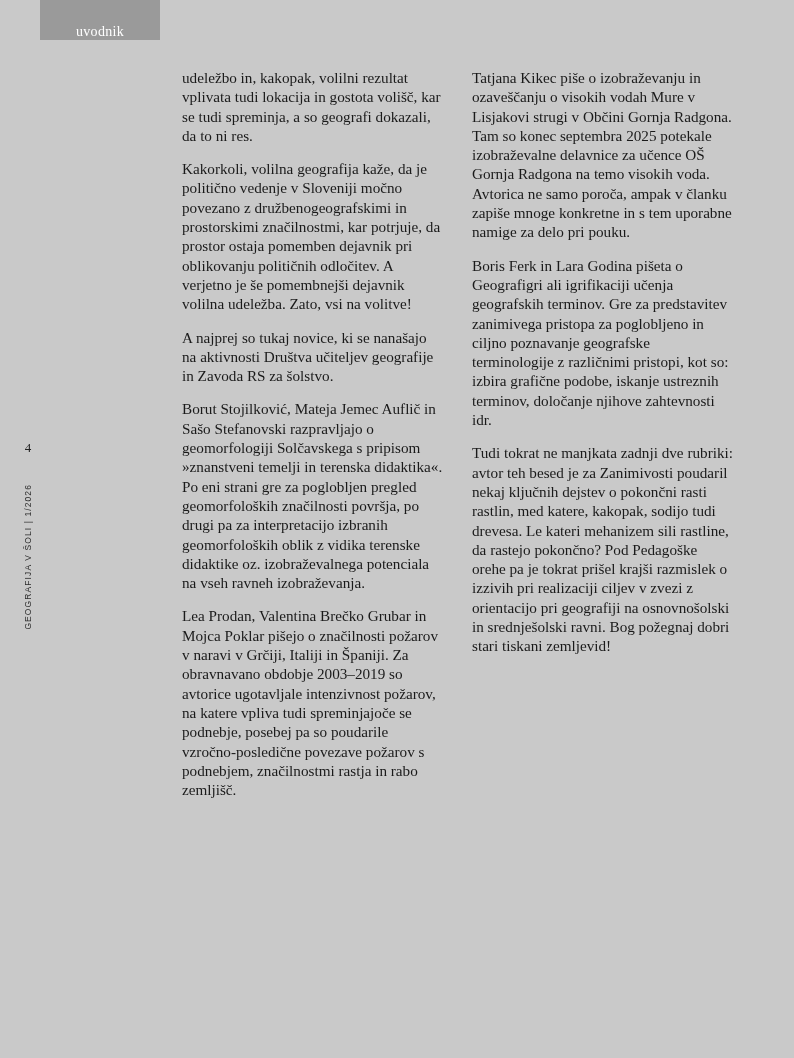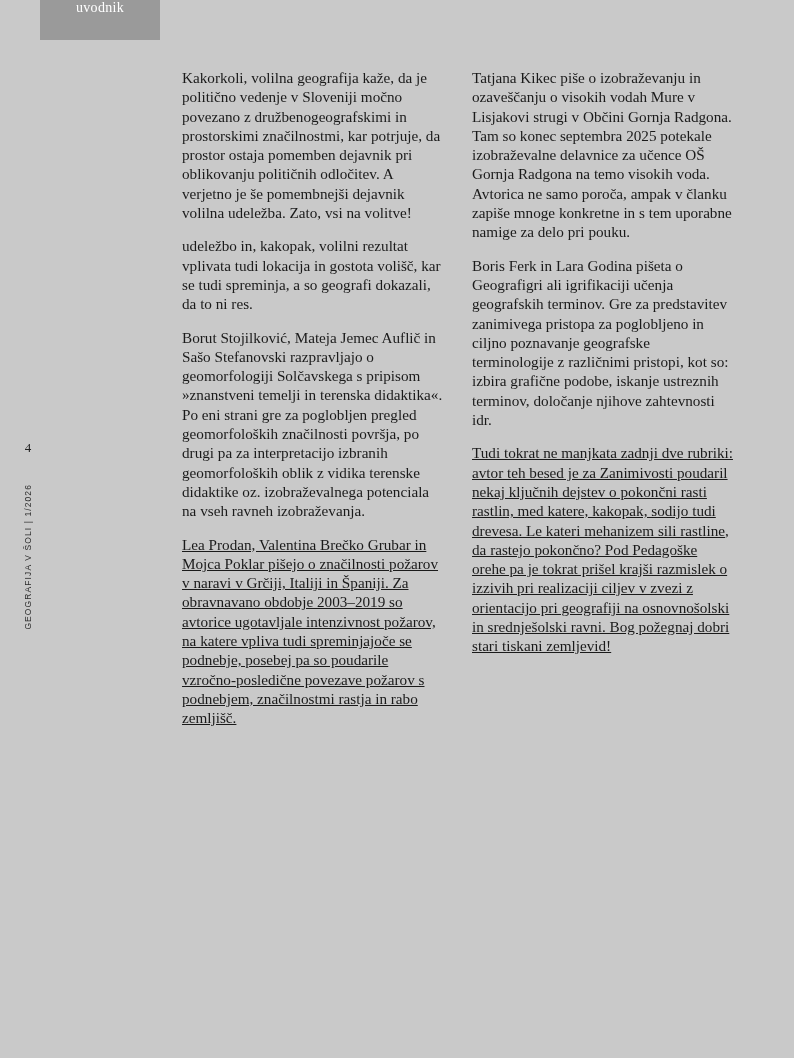--- a/index.html
+++ b/index.html
@@ -18,21 +18,21 @@
 
   
   .header-tab {
     position: absolute;
     left: 40px;
     top: 0;
     width: 120px;
     height: 40px;
     background: #9a9a9a;
     display: flex;
-    align-items: flex-start;
+    align-items: flex-end;
     justify-content: center;
   }
   .header-tab-label {
     font-family: "Liberation Serif", serif;
     font-size: 14px;
     color: #ffffff;
     letter-spacing: 0.3px;
   }
 
   
@@ -76,43 +76,43 @@
   }
   .col p {
     margin: 0 0 14px 0;
     font-size: 15.2px;
     line-height: 1.27;
     text-align: left;
     hyphens: none;
   }
   .col p:last-child {
     margin-bottom: 16px;
-    text-decoration: underline;
   }
   .sig-role {
     font-style: italic;
   }
 </style>
 </head>
 <body>
 
 <div class="header-tab">
   <span class="header-tab-label">uvodnik</span>
 </div>
 
 <div class="margin-block">
   <div class="page-number">4</div>
   <div class="vertical-caption">GEOGRAFIJA V ŠOLI | 1/2026</div>
 </div>
 
 <div class="columns">
 
   <div class="col">
+    <p>udeležbo in, kakopak, volilni rezultat vplivata tudi lokacija in gostota volišč, kar se tudi spreminja, a so geografi dokazali, da to ni res.</p>
     <p>Kakorkoli, volilna geografija kaže, da je politično vedenje v Sloveniji močno povezano z družbenogeografskimi in prostorskimi značilnostmi, kar potrjuje, da prostor ostaja pomemben dejavnik pri oblikovanju političnih odločitev. A verjetno je še pomembnejši dejavnik volilna udeležba. Zato, vsi na volitve!</p>
-    <p>udeležbo in, kakopak, volilni rezultat vplivata tudi lokacija in gostota volišč, kar se tudi spreminja, a so geografi dokazali, da to ni res.</p>
+    <p>A najprej so tukaj novice, ki se nanašajo na aktivnosti Društva učiteljev geografije in Zavoda RS za šolstvo.</p>
     <p>Borut Stojilković, Mateja Jemec Auflič in Sašo Stefanovski razpravljajo o geomorfologiji Solčavskega s pripisom »znanstveni temelji in terenska didaktika«. Po eni strani gre za poglobljen pregled geomorfoloških značilnosti površja, po drugi pa za interpretacijo izbranih geomorfoloških oblik z vidika terenske didaktike oz. izobraževalnega potenciala na vseh ravneh izobraževanja.</p>
     <p>Lea Prodan, Valentina Brečko Grubar in Mojca Poklar pišejo o značilnosti požarov v naravi v Grčiji, Italiji in Španiji. Za obravnavano obdobje 2003–2019 so avtorice ugotavljale intenzivnost požarov, na katere vpliva tudi spreminjajoče se podnebje, posebej pa so poudarile vzročno-posledične povezave požarov s podnebjem, značilnostmi rastja in rabo zemljišč.</p>
   </div>
 
   <div class="col">
     <p>Tatjana Kikec piše o izobraževanju in ozaveščanju o visokih vodah Mure v Lisjakovi strugi v Občini Gornja Radgona. Tam so konec septembra 2025 potekale izobraževalne delavnice za učence OŠ Gornja Radgona na temo visokih voda. Avtorica ne samo poroča, ampak v članku zapiše mnoge konkretne in s tem uporabne namige za delo pri pouku.</p>
     <p>Boris Ferk in Lara Godina pišeta o Geografigri ali igrifikaciji učenja geografskih terminov. Gre za predstavitev zanimivega pristopa za poglobljeno in ciljno poznavanje geografske terminologije z različnimi pristopi, kot so: izbira grafične podobe, iskanje ustreznih terminov, določanje njihove zahtevnosti idr.</p>
     <p>Tudi tokrat ne manjkata zadnji dve rubriki: avtor teh besed je za Zanimivosti poudaril nekaj ključnih dejstev o pokončni rasti rastlin, med katere, kakopak, sodijo tudi drevesa. Le kateri mehanizem sili rastline, da rastejo pokončno? Pod Pedagoške orehe pa je tokrat prišel krajši razmislek o izzivih pri realizaciji ciljev v zvezi z orientacijo pri geografiji na osnovnošolski in srednješolski ravni. Bog požegnaj dobri stari tiskani zemljevid!</p>
   </div>
 

